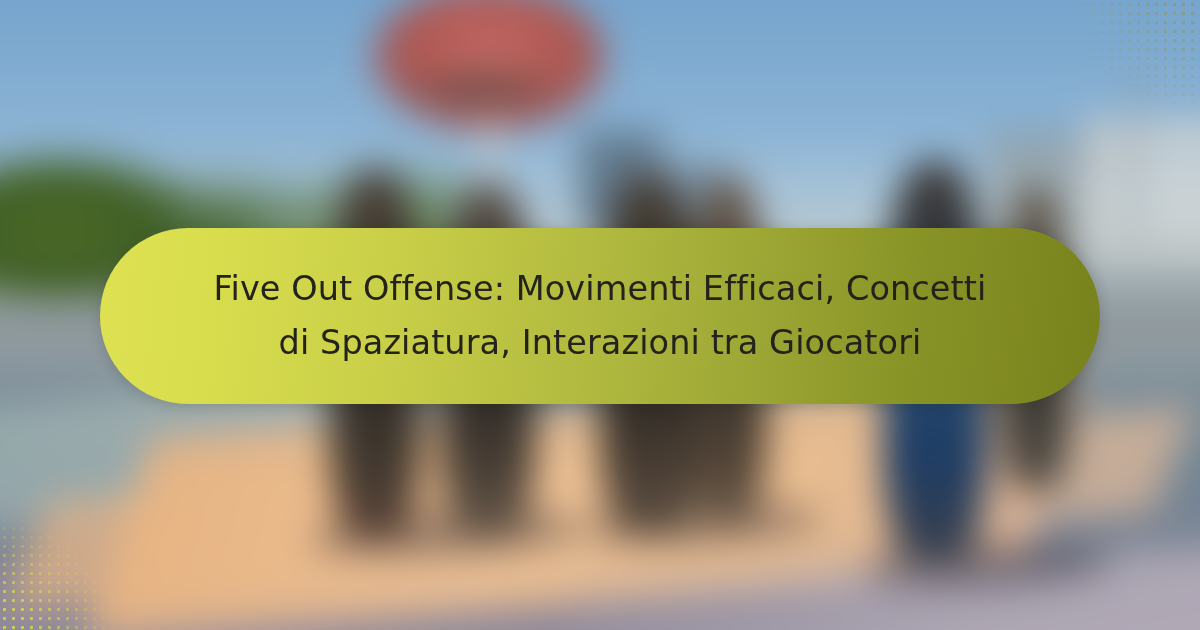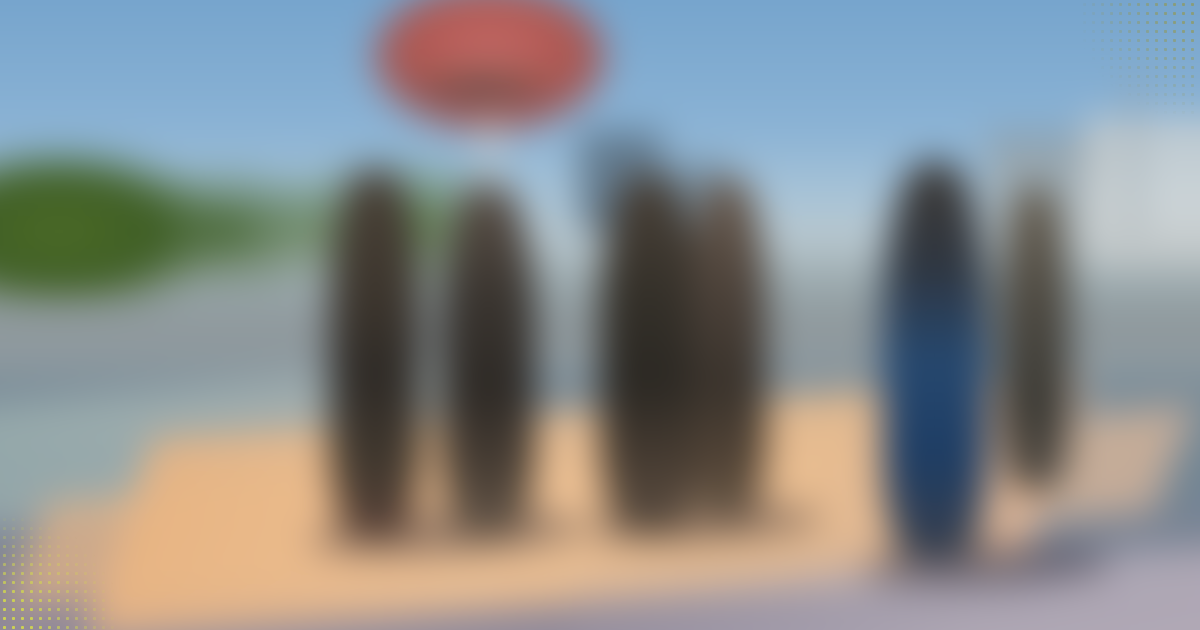--- a/index.html
+++ b/index.html
@@ -346,14 +346,20 @@
       <div class="player p4"></div>
       <div class="player p5"></div>
       <div class="player p6"></div>
 
     </div>
   </div>
 
   <div class="dots dots-tr"></div>
   <div class="dots dots-bl"></div>
 
+  <div class="title-banner">
+    <div class="title-text">
+      <span>Five Out Offense: Movimenti Efficaci, Concetti</span><br>
+      <span>di Spaziatura, Interazioni tra Giocatori</span>
+    </div>
+  </div>
 
 </div>
 
 </body></html>

